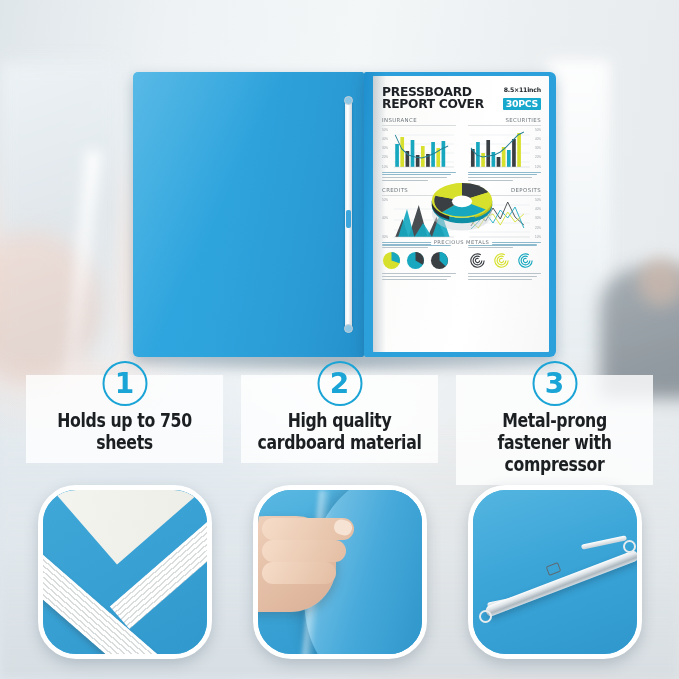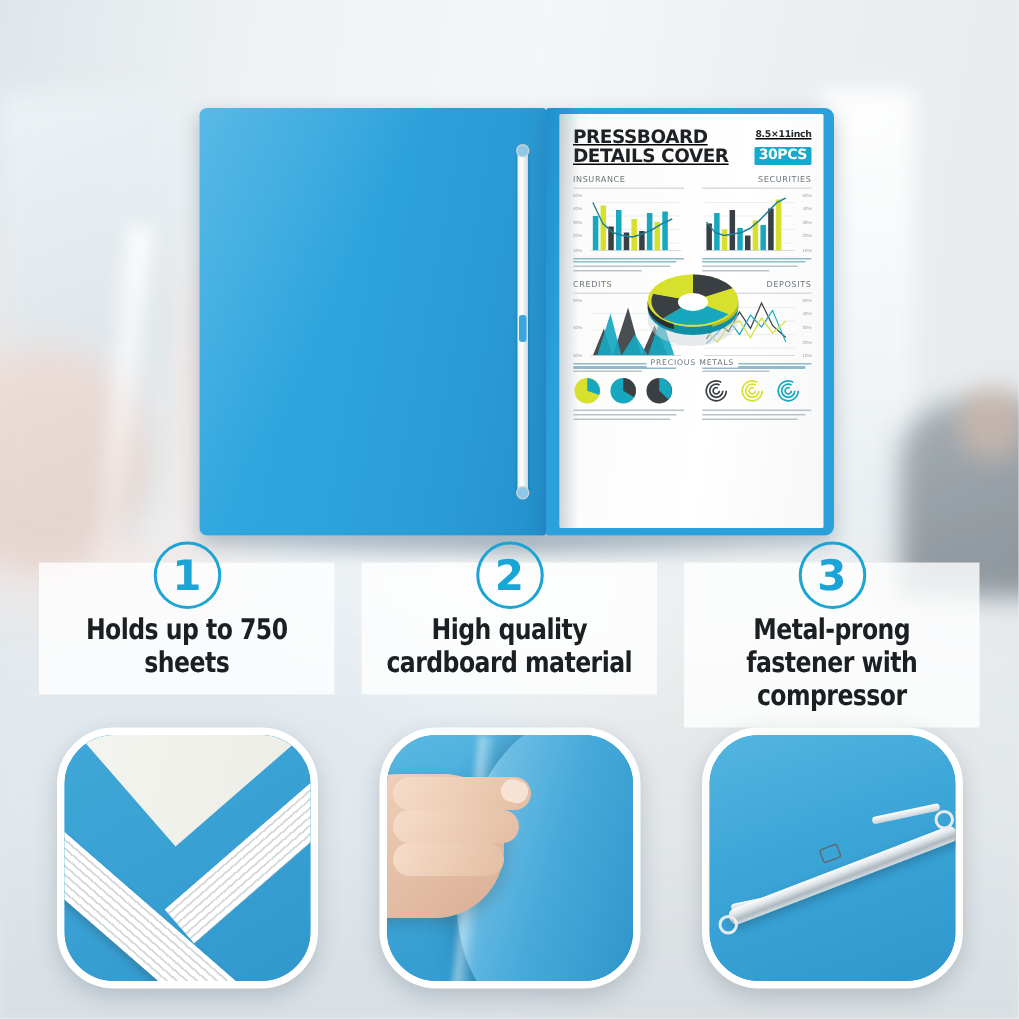--- a/index.html
+++ b/index.html
@@ -138,21 +138,21 @@
     background: linear-gradient(100deg,#eef0ef 0%, #fbfbfa 10%, #ffffff 60%, #f6f7f6 100%);
     border-radius: 1px;
     overflow: hidden;
     padding: 9px 8px 4px 9px;
   }
   .page-spine-shadow {
     position: absolute; left: 0; top: 0; width: 13px; height: 100%;
     background: linear-gradient(90deg, rgba(120,140,155,.34), rgba(255,255,255,0));
   }
 
-  .doc-head { display: flex; align-items: center; justify-content: space-between; text-decoration: underline; }
+  .doc-head { display: flex; align-items: flex-end; justify-content: space-between; }
   .doc-title {
     font-family: "DejaVu Sans", sans-serif;
     font-weight: 700; font-size: 12.3px; line-height: 12.6px;
     color: #1d2125; letter-spacing: -0.3px;
   }
   .doc-title span { display: block; }
   .doc-meta { text-align: right; padding-top: 1px; }
   .doc-size {
     font-family: "DejaVu Sans", sans-serif;
     font-weight: 700; font-size: 6.2px; color: #23282d; letter-spacing: -0.2px;
@@ -352,21 +352,21 @@
       <div class="prong-gap"></div>
     </div>
 
     <div class="cover-right">
       <div class="page">
         <div class="page-spine-shadow"></div>
 
         <div class="doc-head">
           <div class="doc-title">
             <span>PRESSBOARD</span>
-            <span>DETAILS COVER</span>
+            <span>REPORT COVER</span>
           </div>
           <div class="doc-meta">
             <div class="doc-size">8.5×11inch</div>
             <div class="doc-qty">30PCS</div>
           </div>
         </div>
 
         <div class="doc-grid">
 
           <div class="panel">

